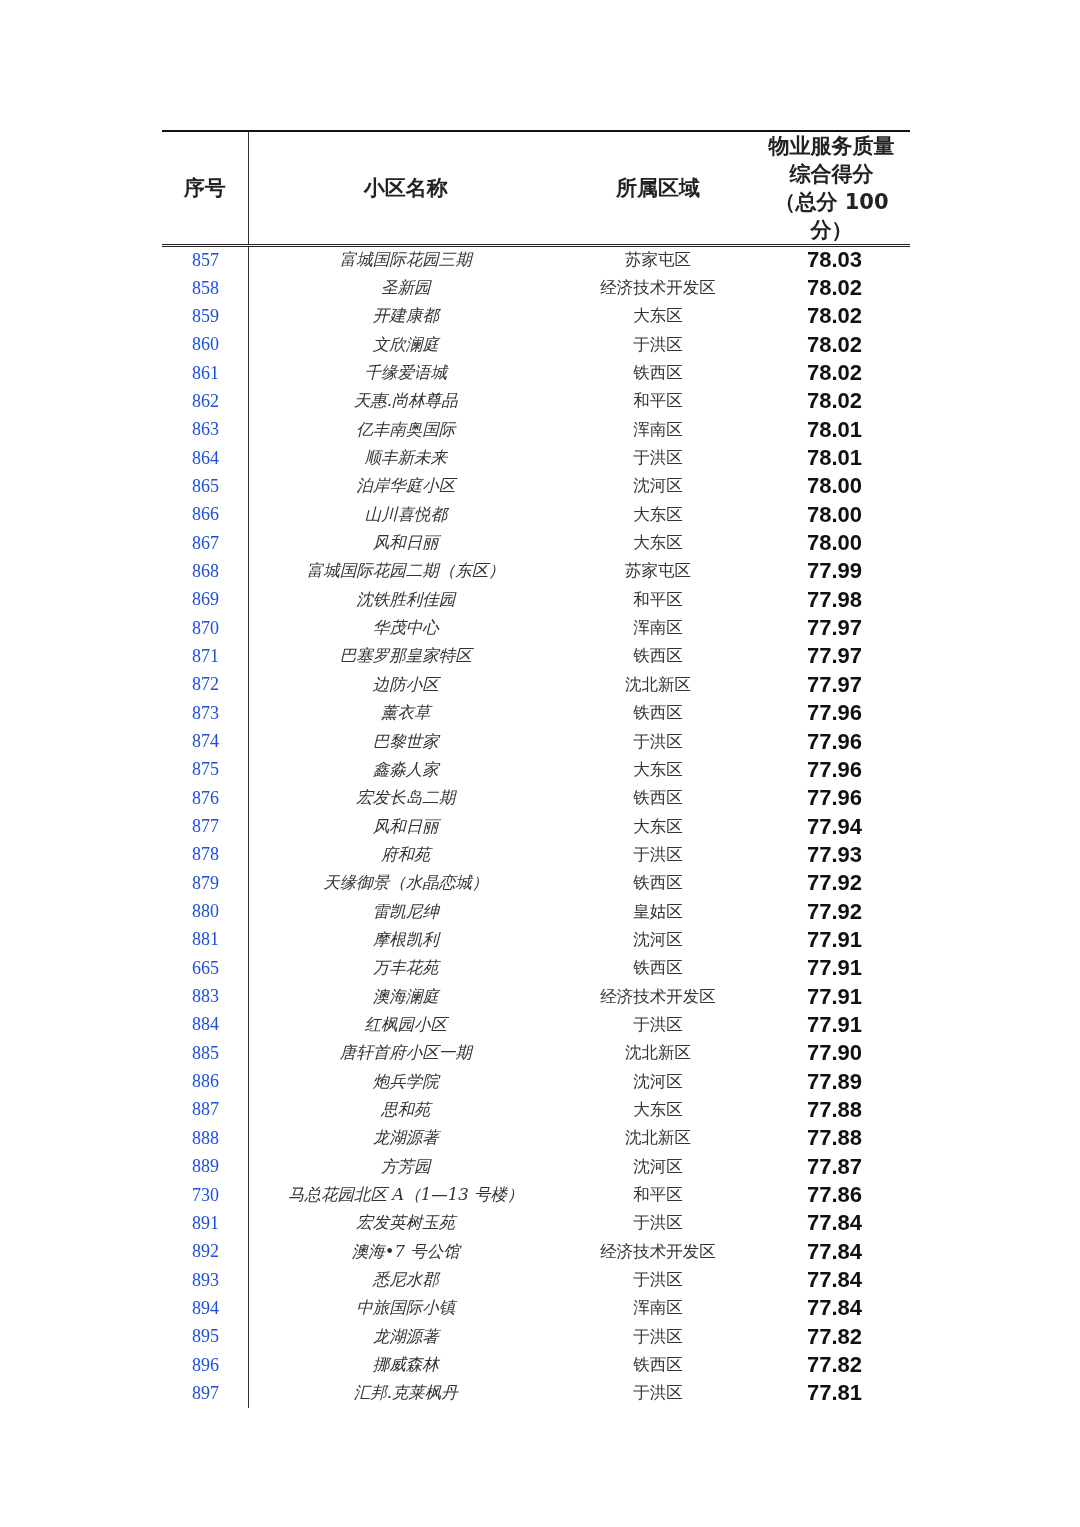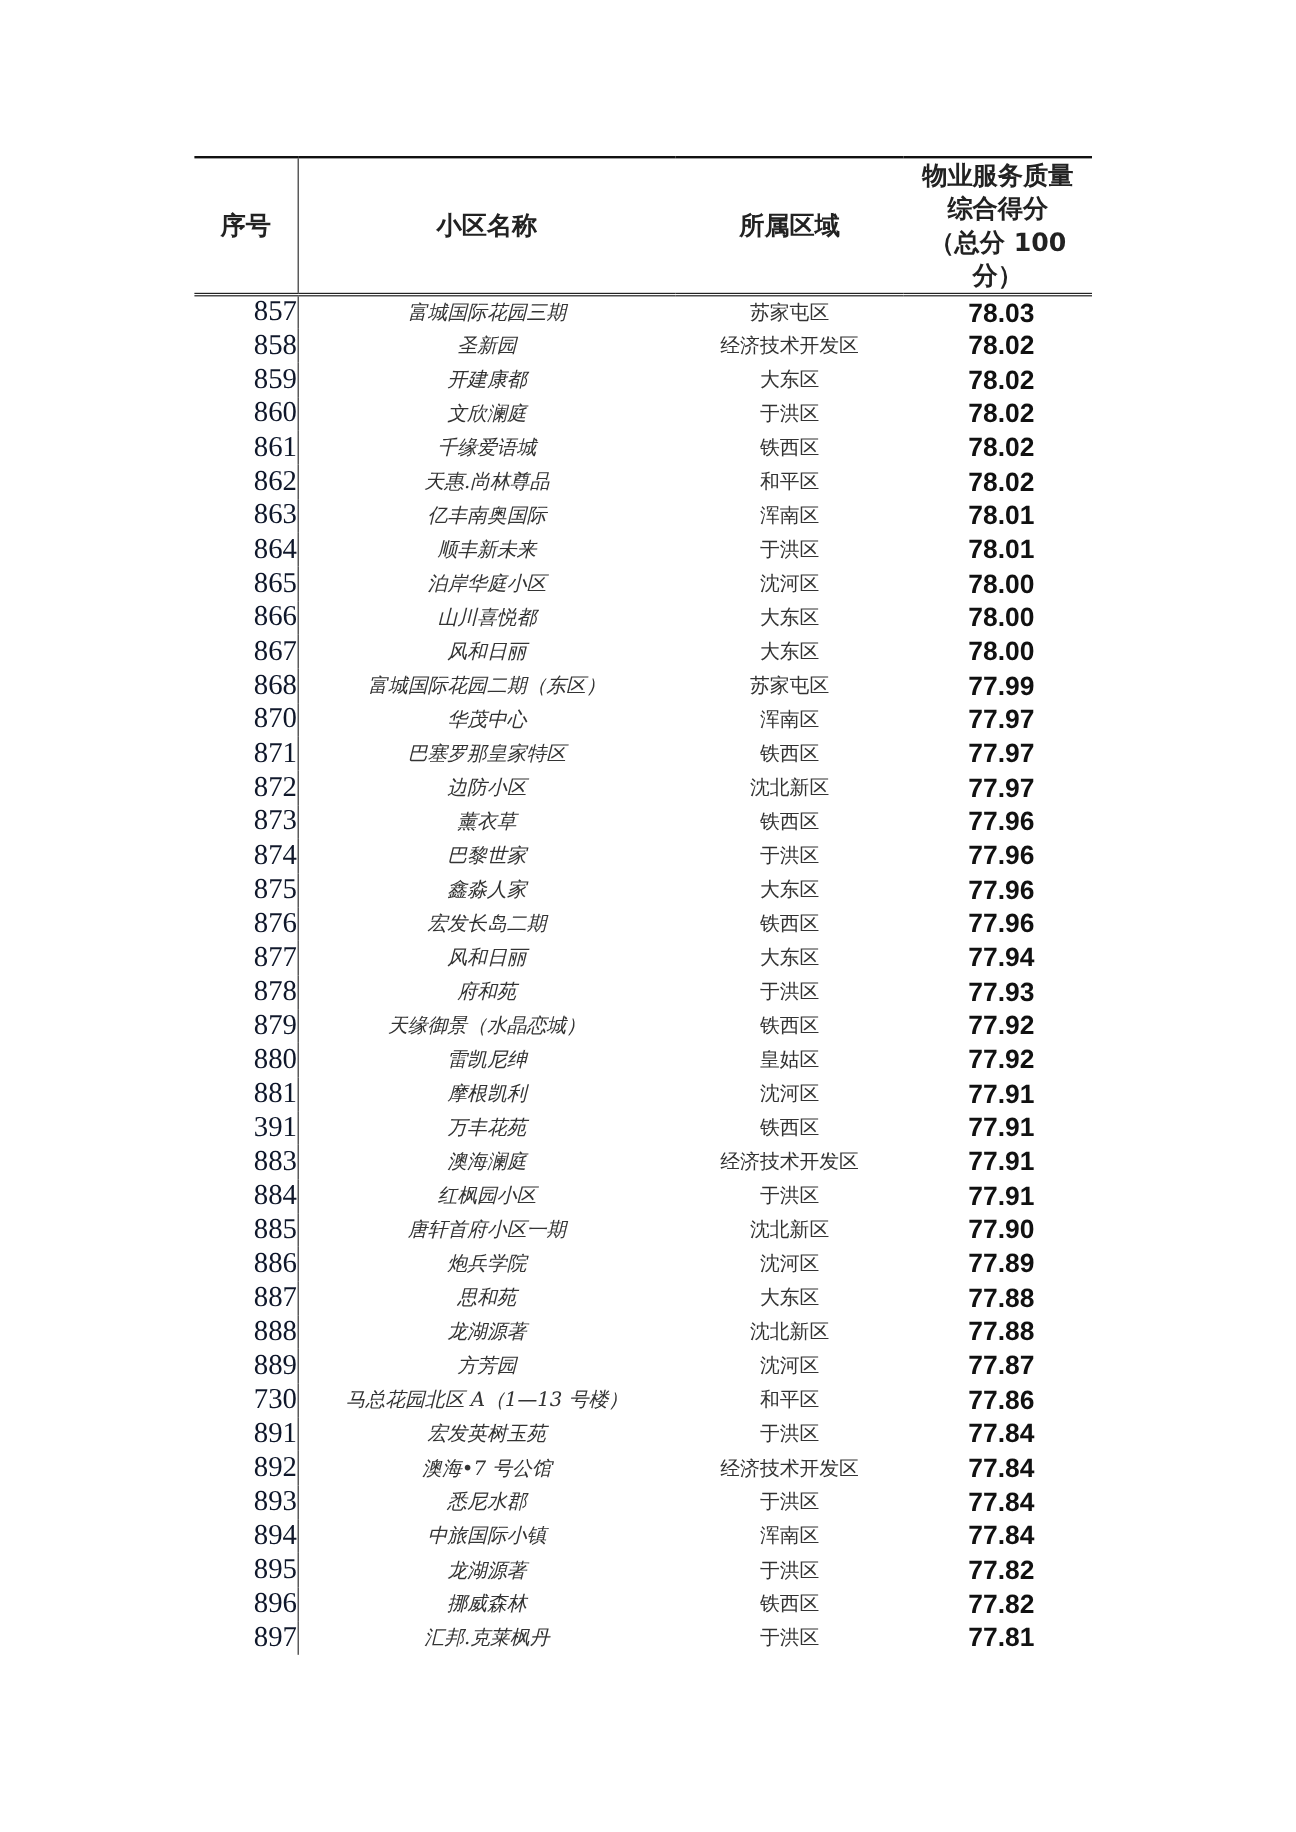--- a/index.html
+++ b/index.html
@@ -28,21 +28,21 @@
   tbody tr { height: 28.35px; }
   tbody td {
     font-family: "DejaVu Serif", serif;
     font-size: 16.5px;
     color: #333;
     text-align: center;
     vertical-align: middle;
     padding: 0;
     white-space: nowrap;
   }
-  td.c1 { font-family: "Liberation Serif", serif; font-size: 24px; color: #0f172a; text-align: right; padding-left: 30px; }
+  td.c1 { font-family: "Liberation Serif", serif; font-size: 18px; color: #1d4ed8; text-align: left; padding-left: 30px; }
   td.c2 { padding-right: 0; font-style: italic; }
   td.c3 { padding-left: 0; }
   td.c4 { font-family: "Liberation Sans", sans-serif; font-weight: bold; font-size: 22px; color: #111; padding-left: 6px; }
 </style>
 </head>
 <body>
 
 <div class="page">
   <table>
     <colgroup>
@@ -130,20 +130,26 @@
           <td class="c3">大东区</td>
           <td class="c4">78.00</td>
         </tr>
         <tr>
           <td class="c1">868</td>
           <td class="c2">富城国际花园二期（东区）</td>
           <td class="c3">苏家屯区</td>
           <td class="c4">77.99</td>
         </tr>
         <tr>
+          <td class="c1">869</td>
+          <td class="c2">沈铁胜利佳园</td>
+          <td class="c3">和平区</td>
+          <td class="c4">77.98</td>
+        </tr>
+        <tr>
           <td class="c1">870</td>
           <td class="c2">华茂中心</td>
           <td class="c3">浑南区</td>
           <td class="c4">77.97</td>
         </tr>
         <tr>
           <td class="c1">871</td>
           <td class="c2">巴塞罗那皇家特区</td>
           <td class="c3">铁西区</td>
           <td class="c4">77.97</td>
@@ -202,21 +208,21 @@
           <td class="c3">皇姑区</td>
           <td class="c4">77.92</td>
         </tr>
         <tr>
           <td class="c1">881</td>
           <td class="c2">摩根凯利</td>
           <td class="c3">沈河区</td>
           <td class="c4">77.91</td>
         </tr>
         <tr>
-          <td class="c1">391</td>
+          <td class="c1">665</td>
           <td class="c2">万丰花苑</td>
           <td class="c3">铁西区</td>
           <td class="c4">77.91</td>
         </tr>
         <tr>
           <td class="c1">883</td>
           <td class="c2">澳海澜庭</td>
           <td class="c3">经济技术开发区</td>
           <td class="c4">77.91</td>
         </tr>

